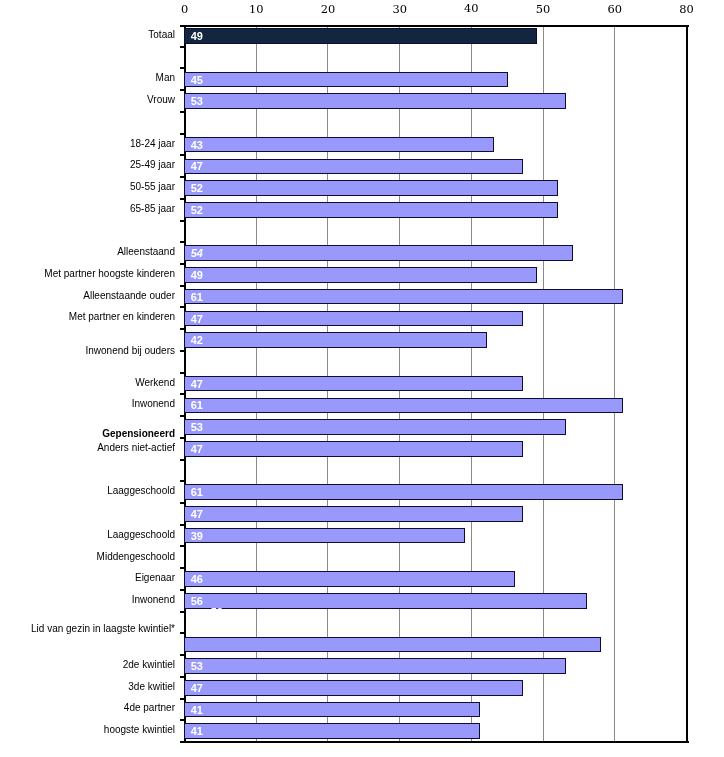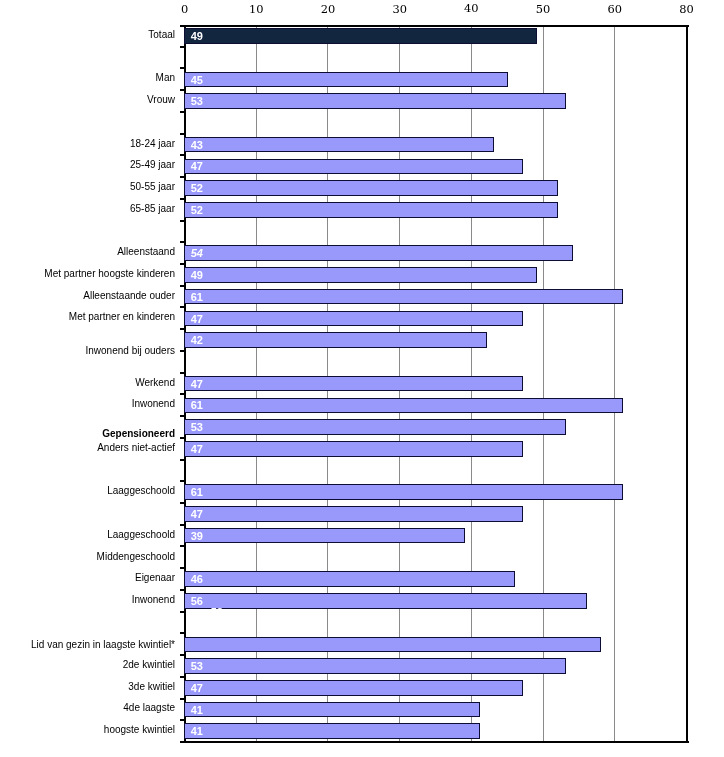--- a/index.html
+++ b/index.html
@@ -135,23 +135,23 @@
       <div class="cat-label" style="top: 506.864px; right: 549px; margin-top: 44px;">Middengeschoold</div>
       <div class="tick" style="left: 180px; width: 6px; top: 545.455px; background: rgb(0, 0, 0);"></div>
       <div class="cat-label" style="top: 528.591px; right: 549px;">Laaggeschoold</div>
       <div class="tick" style="left: 180px; width: 6px; top: 567.182px; background: rgb(0, 0, 0);"></div>
       <div class="tick" style="left: 180px; width: 6px; top: 588.909px; background: rgb(0, 0, 0);"></div>
       <div class="cat-label" style="top: 572.045px; right: 549px;">Eigenaar</div>
       <div class="tick" style="left: 180px; width: 6px; top: 610.636px; background: rgb(0, 0, 0);"></div>
       <div class="cat-label" style="top: 593.773px; right: 549px;">Inwonend</div>
       <div class="tick" style="left: 180px; width: 6px; top: 632.364px; background: rgb(0, 0, 0);"></div>
       <div class="tick" style="left: 180px; width: 6px; top: 654.091px; background: rgb(0, 0, 0);"></div>
-      <div class="cat-label" style="top: 639px; right: 549px;">Lid van gezin in laagste kwintiel*</div>
+      <div class="cat-label" style="top: 623px; right: 549px;">Lid van gezin in laagste kwintiel*</div>
       <div class="tick" style="left: 180px; width: 6px; top: 675.818px; background: rgb(0, 0, 0);"></div>
       <div class="cat-label" style="top: 658.955px; right: 549px;">2de kwintiel</div>
       <div class="tick" style="left: 180px; width: 6px; top: 697.545px; background: rgb(0, 0, 0);"></div>
       <div class="cat-label" style="top: 680.682px; right: 549px;">3de kwitiel</div>
       <div class="tick" style="left: 180px; width: 6px; top: 719.273px; background: rgb(0, 0, 0);"></div>
-      <div class="cat-label" style="top: 702.409px; right: 549px;">4de laagste</div>
+      <div class="cat-label" style="top: 702.409px; right: 549px;">4de partner</div>
       <div class="tick" style="left: 180px; width: 6px; top: 741px; background: rgb(0, 0, 0);"></div>
       <div class="cat-label" style="top: 724.136px; right: 549px;">hoogste kwintiel</div>
     </div>
 </div>
 
 </body></html>

